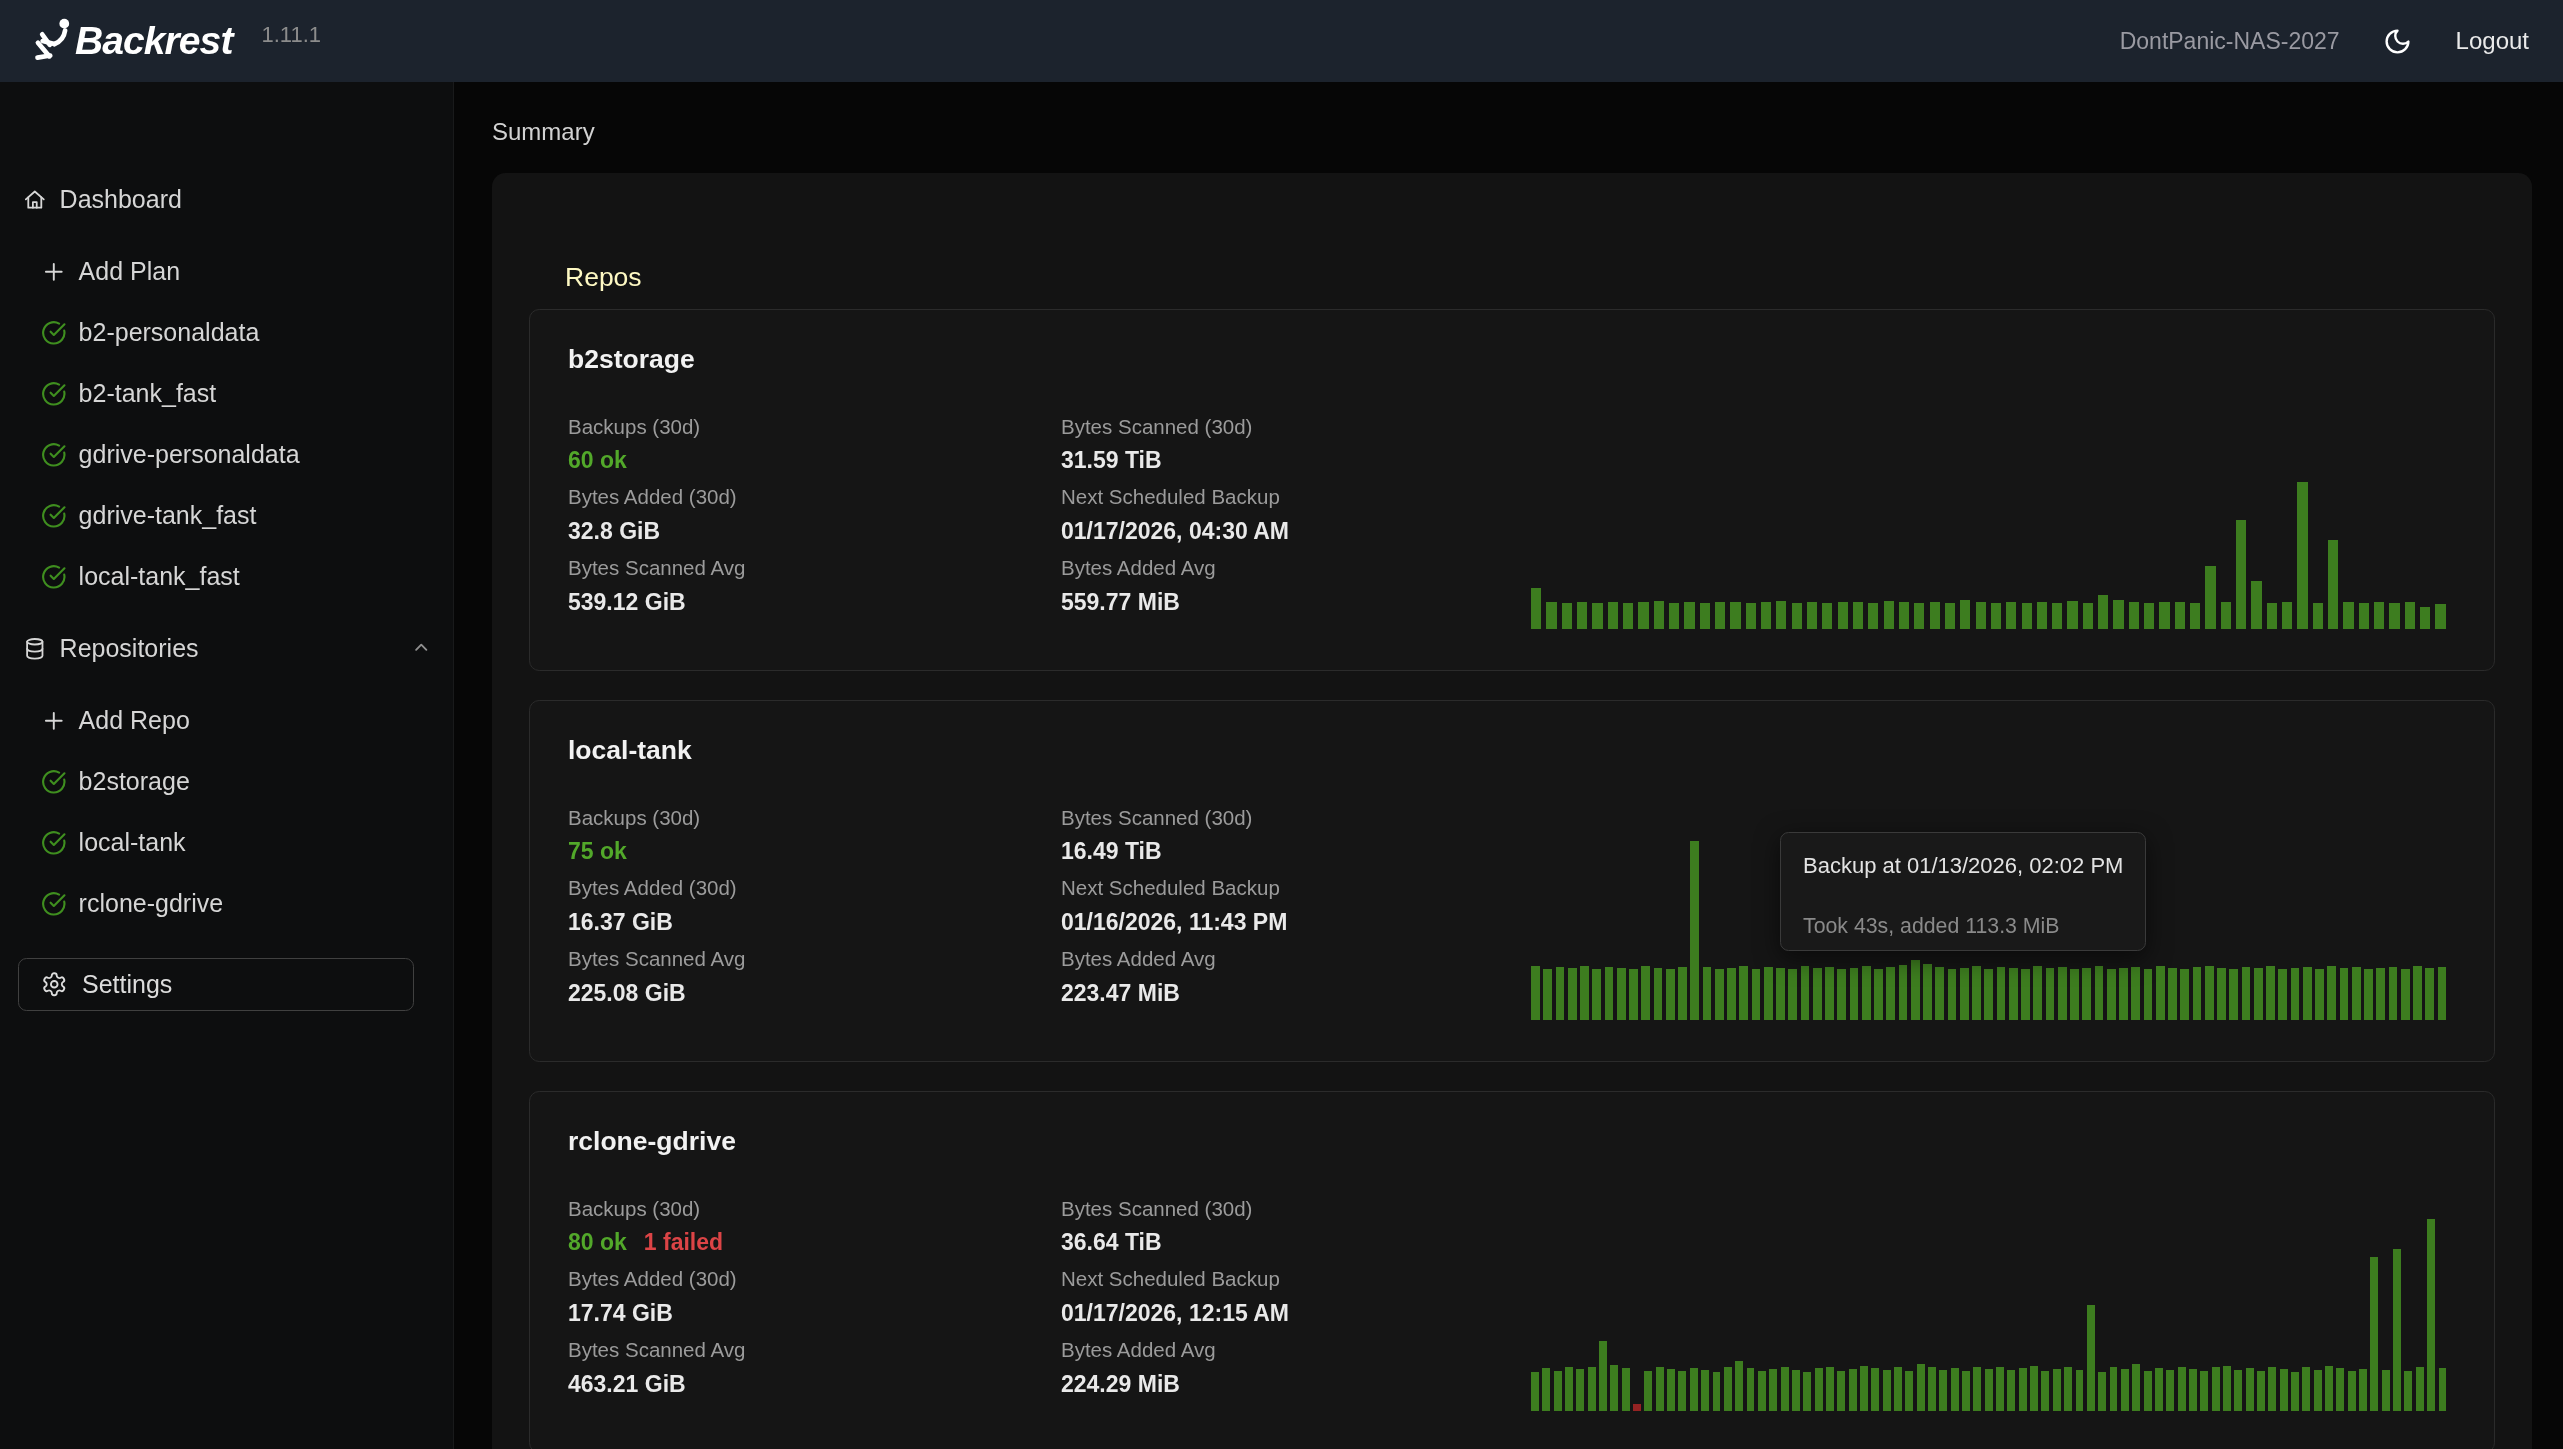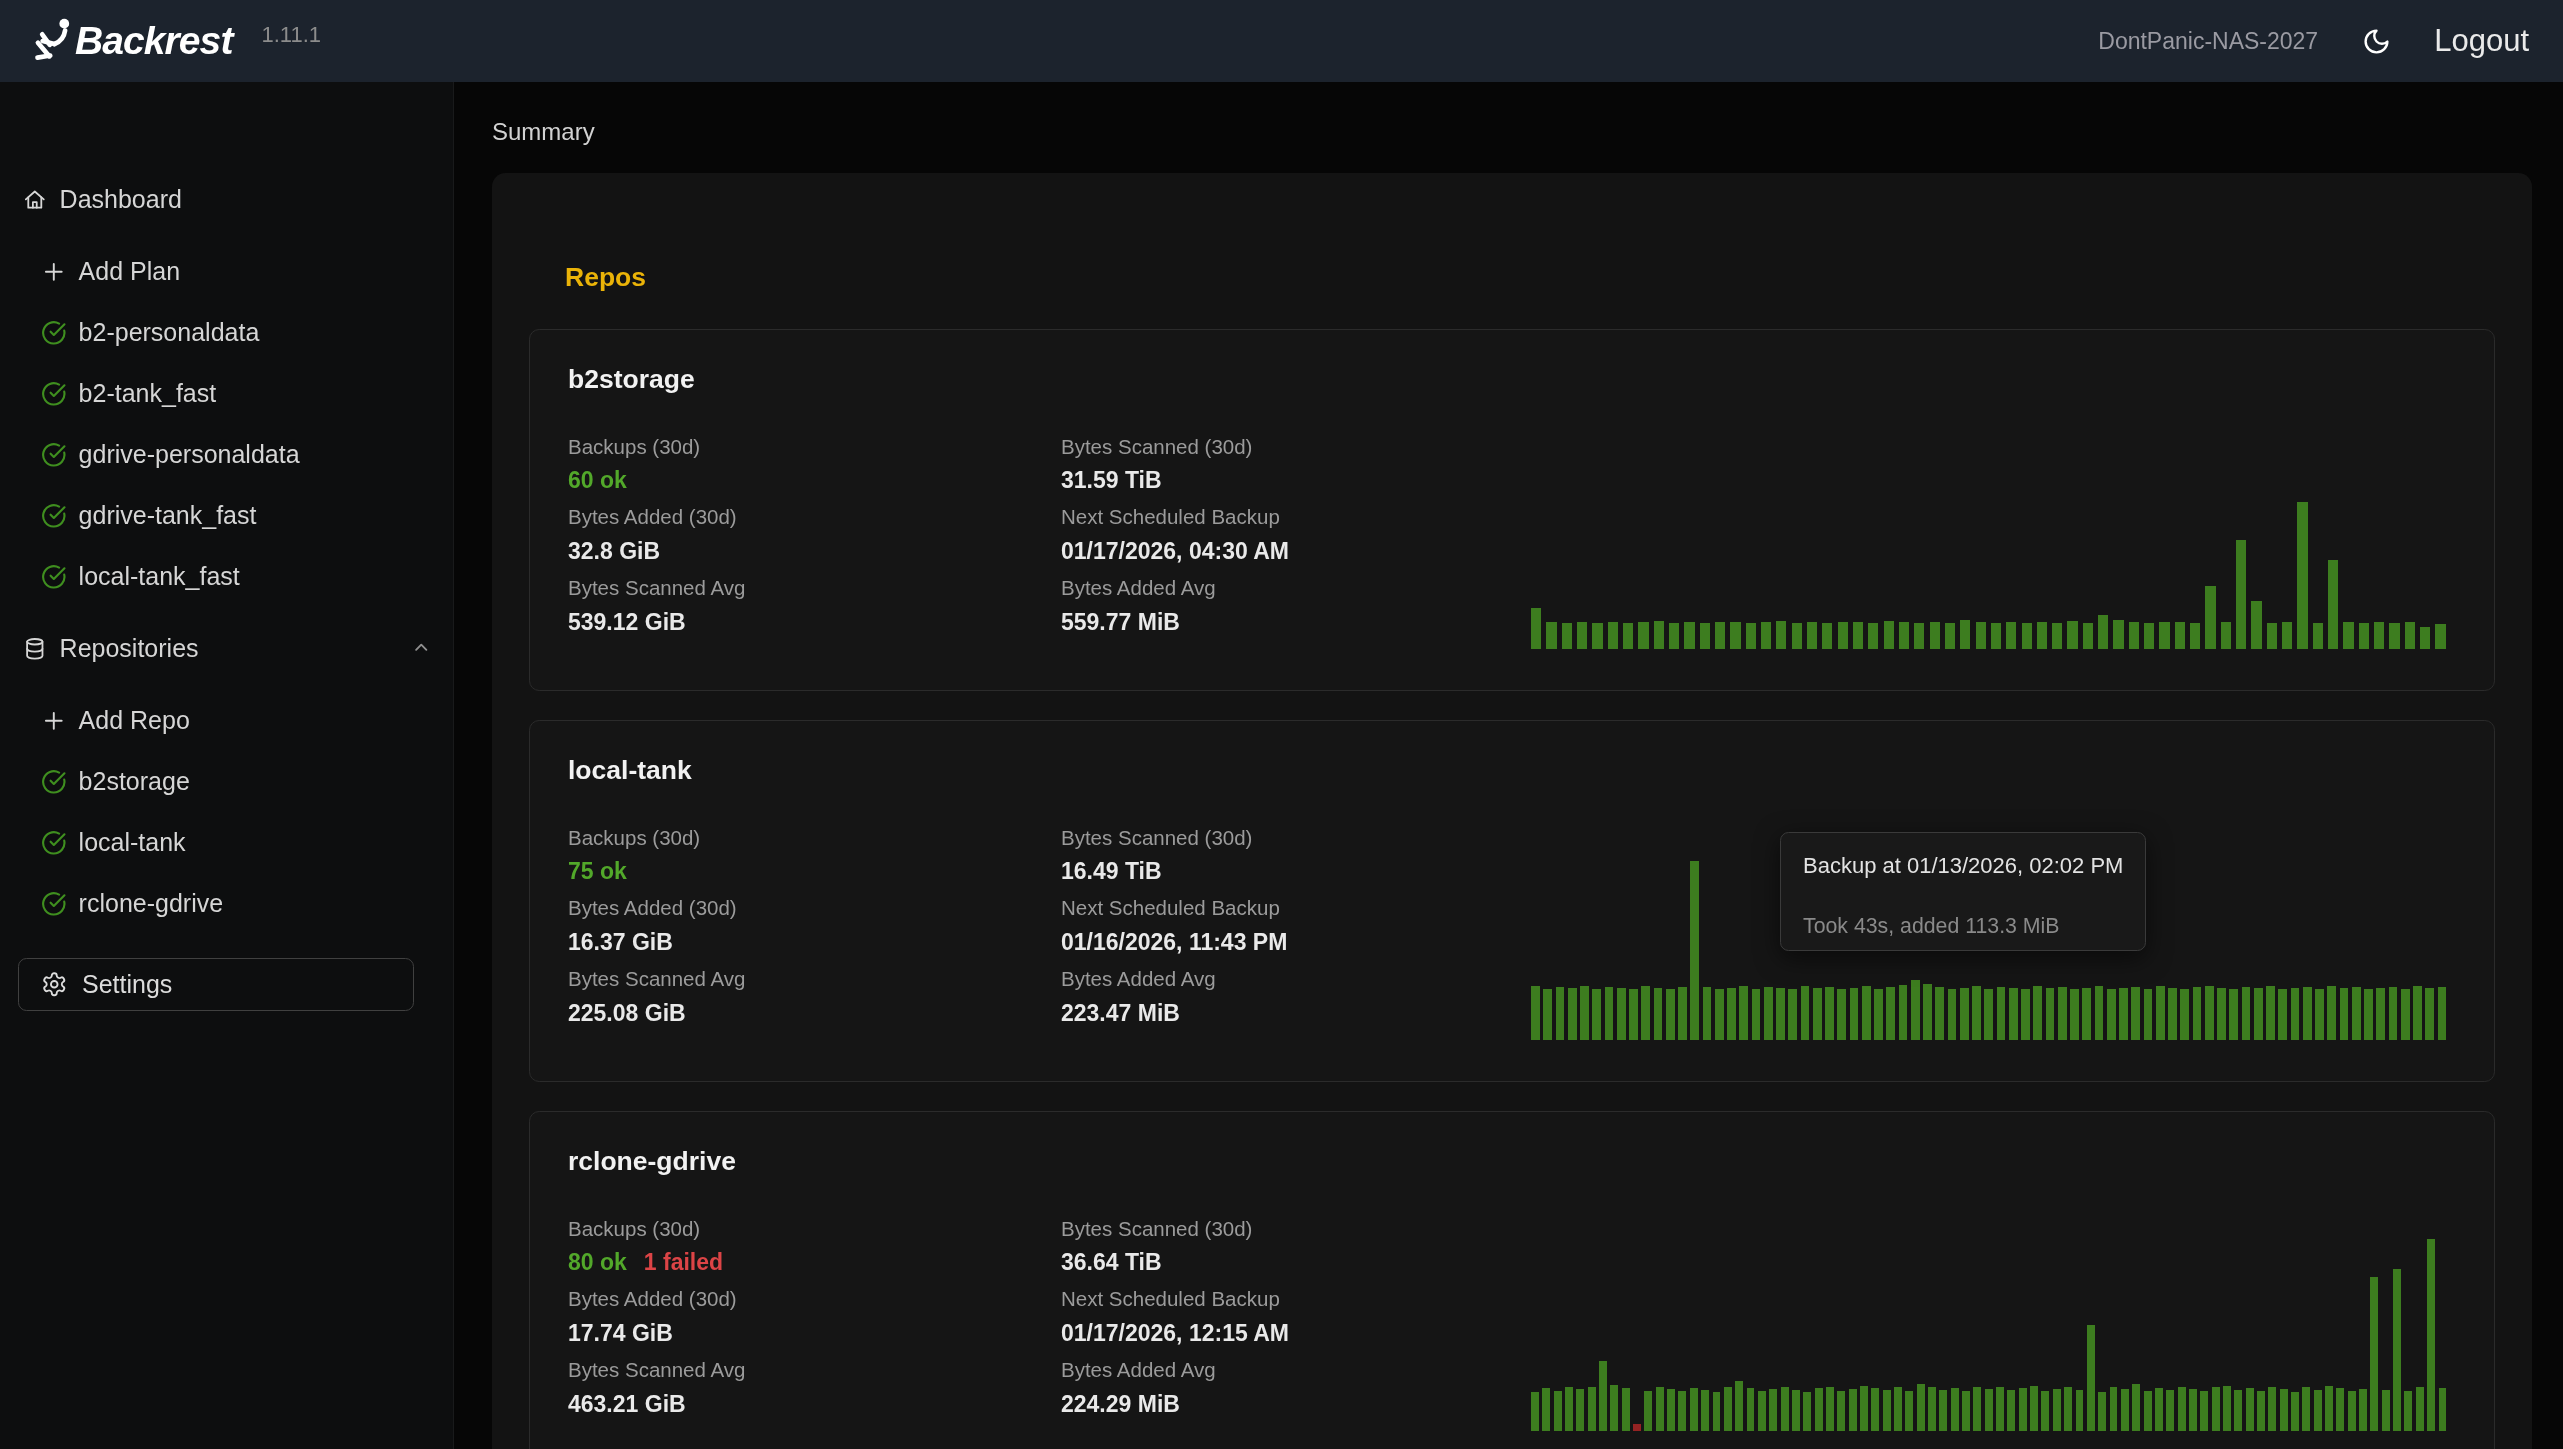--- a/index.html
+++ b/index.html
@@ -18,21 +18,21 @@
     display: flex; align-items: center; padding: 0 34px 0 29px;
   }
   .logo { display: flex; align-items: center; }
   .logo svg { width: 51px; height: 51px; color: #ffffff; margin-right: -5.1px; }
   .logo-text { font-size: 39px; font-weight: 800; font-style: italic; color: #ffffff; letter-spacing: -0.9px; }
   .version { margin-left: 29px; font-size: 22px; color: #8c8c8c; margin-top: -12px; }
   .topbar-right { margin-left: auto; display: flex; align-items: center; gap: 41px; }
   .instance-name { font-size: 23px; color: #9a9aa2; }
   .moon-btn { width: 34px; height: 34px; display: flex; align-items: center; justify-content: center; cursor: pointer; }
   .moon-btn svg { width: 29px; height: 29px; color: #ffffff; }
-  .logout-btn { font-size: 31px; color: #eaeaea; background: none; border: none; cursor: pointer; font-family: inherit; }
+  .logout-btn { font-size: 24px; color: #eaeaea; background: none; border: none; cursor: pointer; font-family: inherit; }
 
   
   .layout { display: flex; height: 1368px; }
 
   
   .sidebar {
     width: 454px; flex: 0 0 454px; background: #0d0e0f;
     border-right: 1.7px solid #191a1b; padding-top: 87px; position: relative;
   }
   .nav-row {
@@ -57,21 +57,21 @@
   .settings-box svg { width: 26.5px; height: 26.5px; color: #dcdcdc; }
   .settings-box .nav-label { margin-left: 14.5px; }
 
   
   .main { flex: 1; padding: 34px 31px 0 38px; position: relative; }
   .breadcrumb { font-size: 24px; color: #d2d2d2; line-height: 31px; }
   .panel {
     margin-top: 25.6px; background: #131313; border-radius: 13.7px;
     height: 1315px; padding: 89px 37px 34px 37px;
   }
-  .section-title { font-size: 26.5px; font-weight: 700; color: #eab308; margin: 0 0 36px 36px; }
+  .section-title { font-size: 26.5px; font-weight: 400; color: #fef9c3; margin: 0 0 16px 36px; }
 
   .repo-card {
     position: relative; height: 362px; margin-bottom: 29px;
     border: 1.7px solid #2b2b2b; border-radius: 10.2px; background: #151515;
     padding: 32px 38px;
   }
   .repo-name { font-size: 26.5px; font-weight: 700; color: #f2f2f2; line-height: 34px; }
   .stats { margin-top: 39px; display: grid; grid-template-columns: 493px 478px; row-gap: 11px; }
   .stat-label { font-size: 20.5px; color: #9b9b9b; line-height: 24px; }
   .stat-value { margin-top: 7.7px; font-size: 23px; font-weight: 600; color: #e9e9e9; line-height: 28px; }

